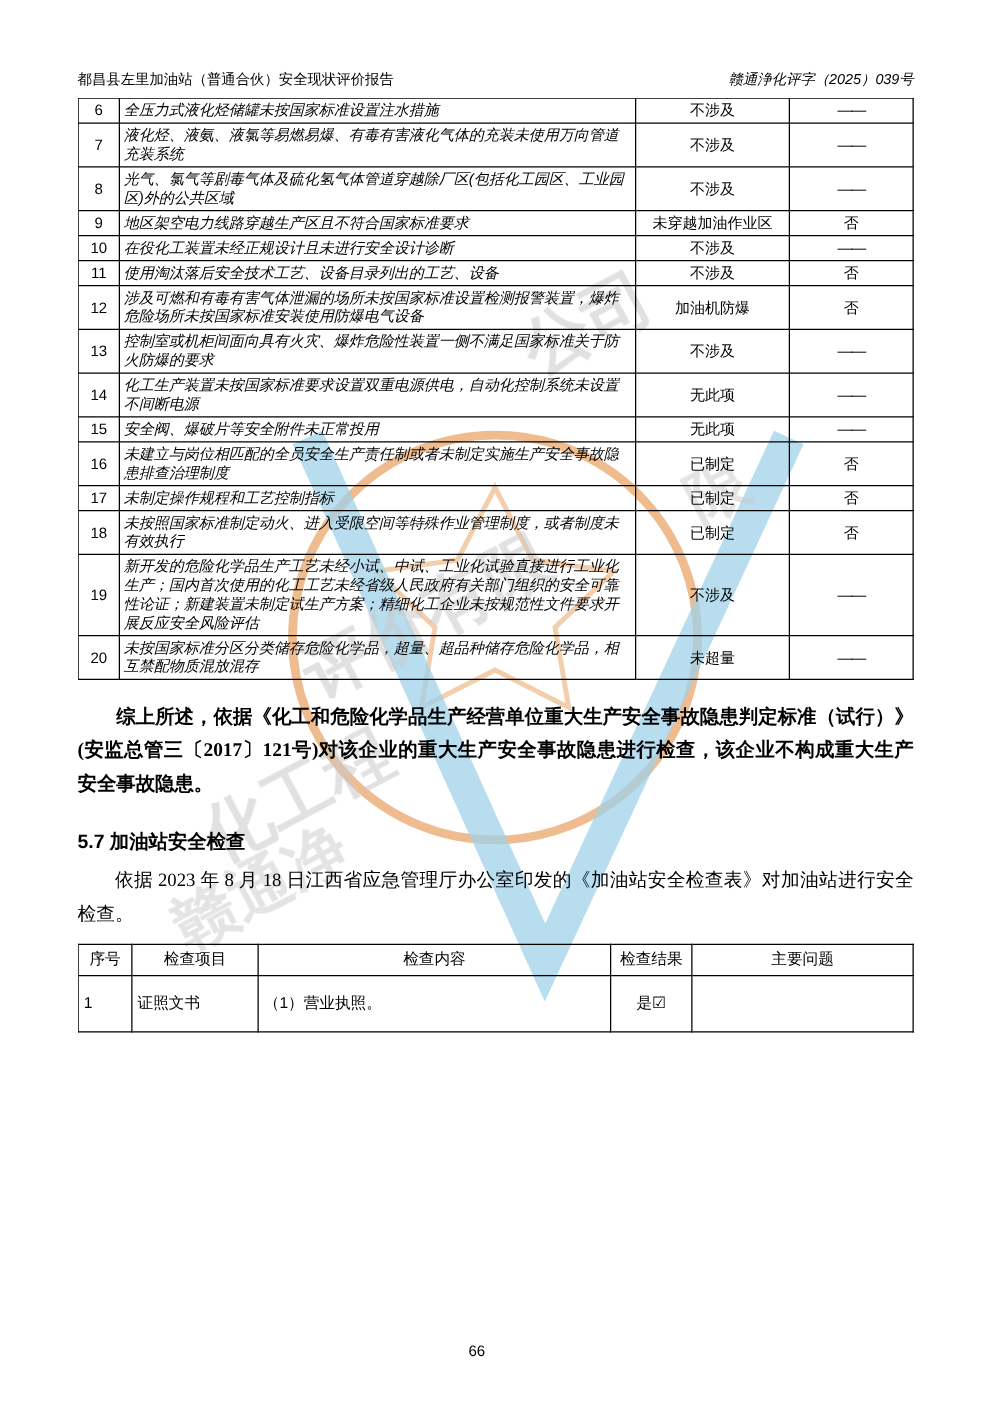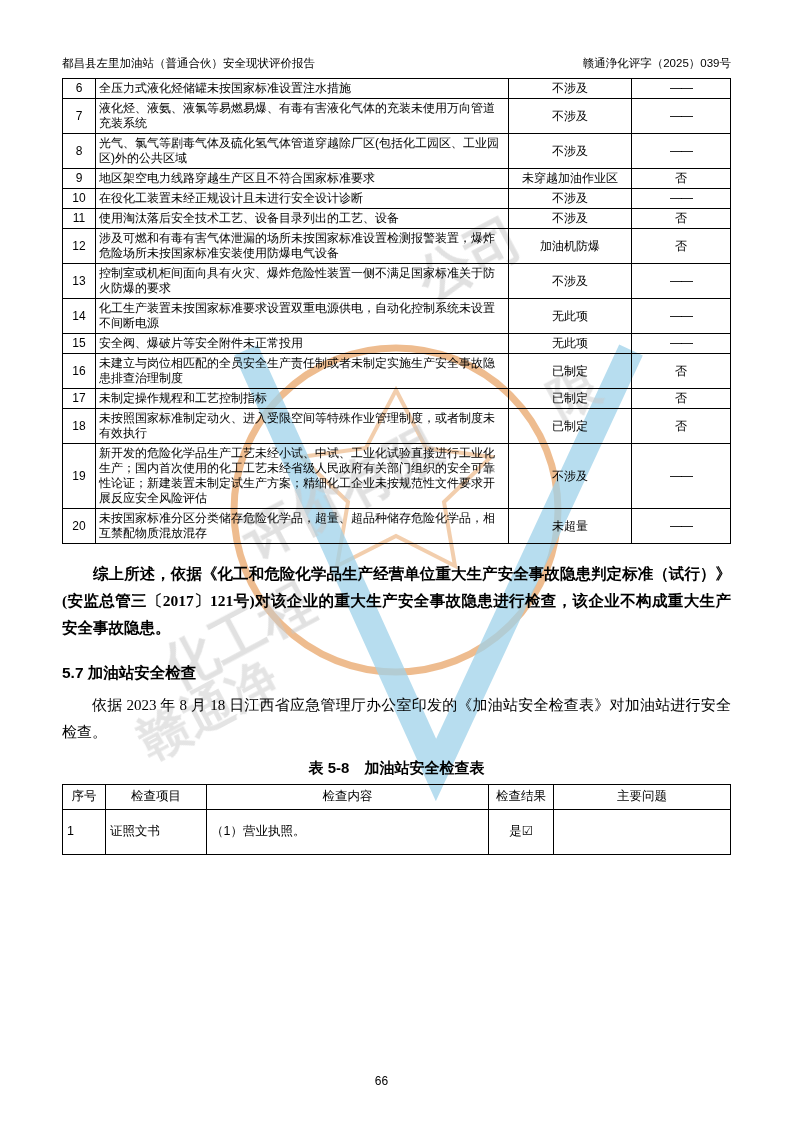--- a/index.html
+++ b/index.html
@@ -38,21 +38,21 @@
     display: flex;
     justify-content: space-between;
     align-items: flex-end;
     font-size: 11.5px;
     font-family: "Liberation Sans", sans-serif;
     color: #000;
     padding-bottom: 4px;
     margin-bottom: 3px;
   }
   .doc-header .hdr-left { letter-spacing: 0px; }
-  .doc-header .hdr-right { letter-spacing: 0px; }
+  .doc-header .hdr-right { letter-spacing: 0px; font-style: italic; }
 
   
   table.grid {
     border-collapse: collapse;
     width: 100%;
     table-layout: fixed;
     position: relative;
     z-index: 10;
   }
   table.grid td, table.grid th {
@@ -63,20 +63,21 @@
     vertical-align: middle;
     font-family: "Liberation Sans", sans-serif;
     font-weight: normal;
   }
   td.num {
     text-align: center;
     width: 26px;
   }
   td.content {
     text-align: left;
+    font-style: italic;
   }
   td.result {
     text-align: center;
     width: 116px;
   }
   td.judge {
     text-align: center;
     width: 92px;
   }
   .dash {
@@ -275,21 +276,20 @@
         <td class="judge dash">——</td>
       </tr>
     </tbody>
   </table>
 
   <p class="para-bold">综上所述，依据《化工和危险化学品生产经营单位重大生产安全事故隐患判定标准（试行）》(安监总管三〔2017〕121号)对该企业的重大生产安全事故隐患进行检查，该企业不构成重大生产安全事故隐患。</p>
 
   <h3 class="section">5.7 加油站安全检查</h3>
   <p class="para">依据 2023 年 8 月 18 日江西省应急管理厅办公室印发的《加油站安全检查表》对加油站进行安全检查。</p>
 
-  <div class="table-caption">表 5-8　加油站安全检查表</div>
 
   <table class="grid grid2">
     <thead>
       <tr>
         <th class="c-seq hdr-cell">序号</th>
         <th class="c-item hdr-cell">检查项目</th>
         <th class="c-desc hdr-cell">检查内容</th>
         <th class="c-res hdr-cell">检查结果</th>
         <th class="c-prob hdr-cell">主要问题</th>
       </tr>

